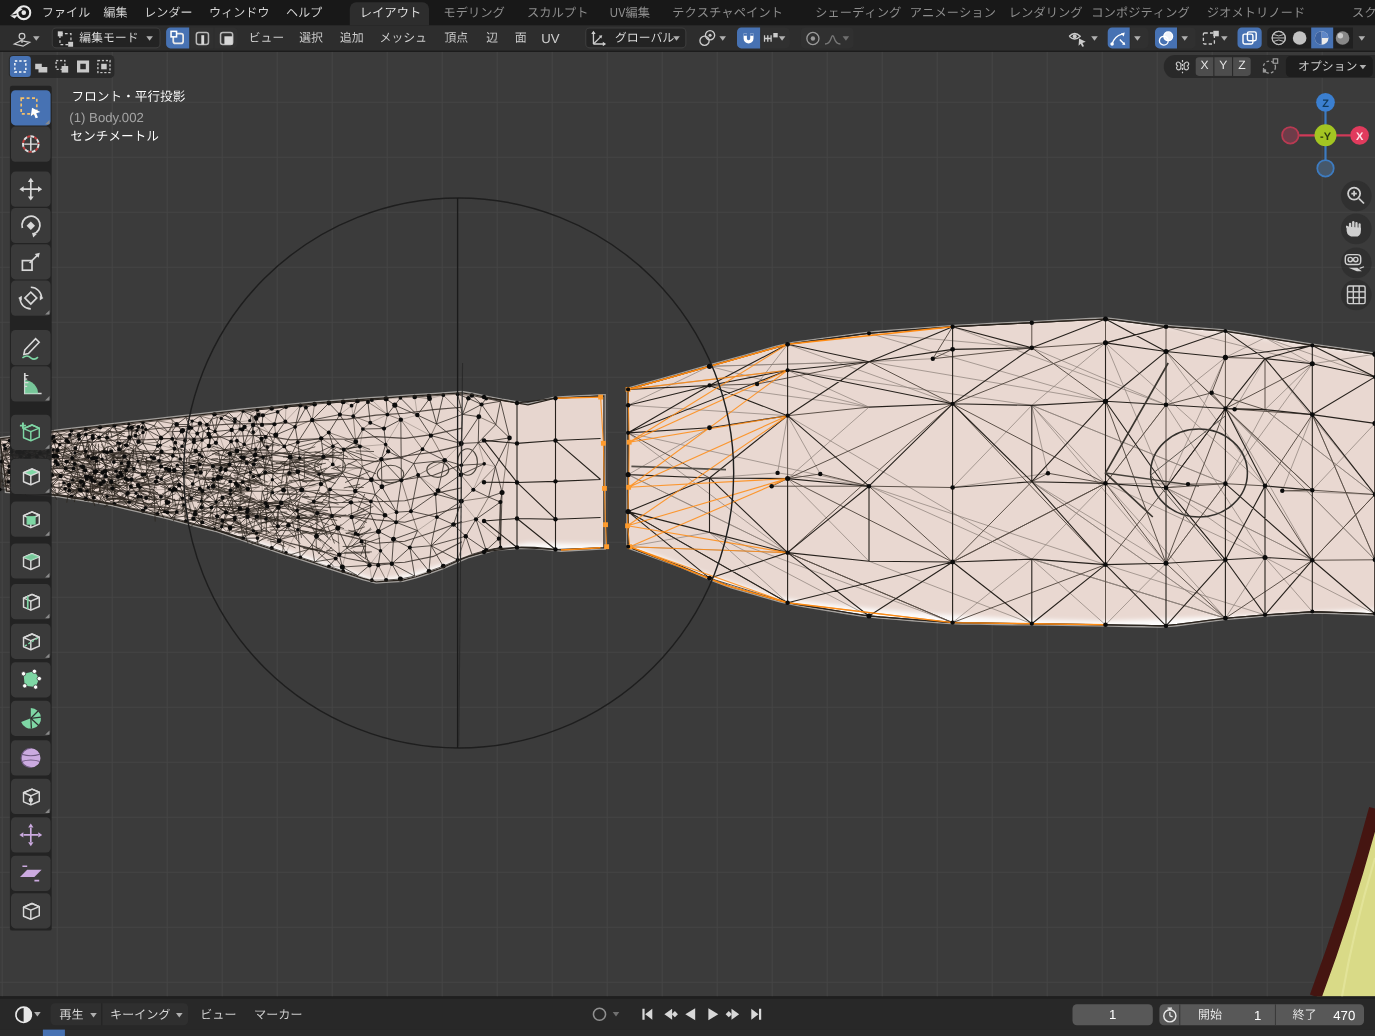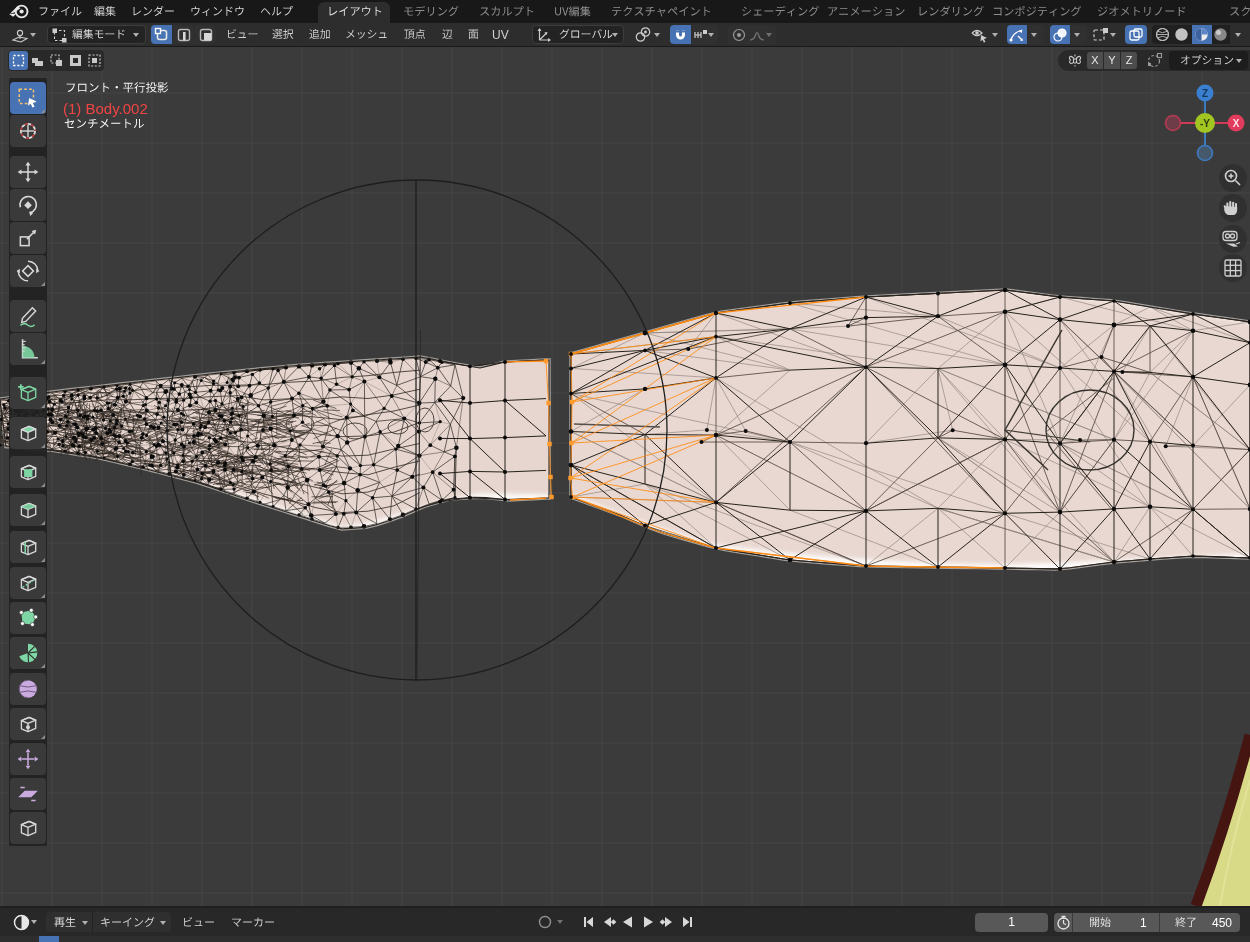--- a/index.html
+++ b/index.html
@@ -989,21 +989,21 @@
       <rect x="2" y="11" width="3" height="3" fill="#9a9a9a"></rect>
     </svg>
     <div style="position:absolute;left:1169px;top:51px;width:79px;height:19px;background:#1d1d1d;border-radius:4px;"></div>
     <svg style="position:absolute;left:1179px;top:54px;" width="56" height="18" viewBox="0 0 56 18">
       <path d="M0.9 -1.5 1.6 -0.8C3.5 -1.8 5.4 -3.6 6.3 -4.9L6.3 -1C6.3 -0.7 6.2 -0.5 5.9 -0.5C5.5 -0.5 4.9 -0.6 4.4 -0.6L4.5 0.2C5 0.3 5.6 0.3 6.2 0.3C6.8 0.3 7.2 0 7.2 -0.6C7.2 -1.9 7.1 -4.1 7.1 -5.7H8.8C9.1 -5.7 9.5 -5.7 9.7 -5.7V-6.6C9.5 -6.5 9.1 -6.5 8.8 -6.5H7.1L7.1 -7.5C7.1 -7.9 7.1 -8.2 7.1 -8.5H6.1C6.2 -8.2 6.2 -8 6.2 -7.5L6.3 -6.5H2.3C2 -6.5 1.6 -6.5 1.3 -6.6V-5.6C1.7 -5.7 2 -5.7 2.3 -5.7H5.9C5 -4.4 3.1 -2.6 0.9 -1.5Z M19.5 -7.8C19.5 -8.2 19.8 -8.5 20.2 -8.5C20.6 -8.5 20.9 -8.2 20.9 -7.8C20.9 -7.4 20.6 -7 20.2 -7C19.8 -7 19.5 -7.4 19.5 -7.8ZM19 -7.8C19 -7.6 19 -7.5 19.1 -7.4L18.7 -7.4C18.2 -7.4 13.9 -7.4 13.3 -7.4C12.9 -7.4 12.5 -7.4 12.2 -7.5V-6.5C12.5 -6.5 12.9 -6.5 13.3 -6.5C13.9 -6.5 18.2 -6.5 18.8 -6.5C18.7 -5.5 18.2 -4 17.4 -3C16.5 -1.9 15.3 -1 13.2 -0.4L13.9 0.4C15.9 -0.2 17.2 -1.2 18.2 -2.5C19 -3.6 19.5 -5.4 19.8 -6.5L19.8 -6.6C19.9 -6.6 20.1 -6.5 20.2 -6.5C20.9 -6.5 21.4 -7.1 21.4 -7.8C21.4 -8.4 20.9 -9 20.2 -9C19.5 -9 19 -8.4 19 -7.8Z M24.9 -8.3 24.4 -7.6C25 -7.2 26.2 -6.4 26.7 -6L27.2 -6.8C26.7 -7.1 25.5 -7.9 24.9 -8.3ZM23.2 -0.6 23.7 0.3C24.7 0.1 26.2 -0.4 27.3 -1C29 -2.1 30.5 -3.4 31.5 -4.9L30.9 -5.8C30.1 -4.3 28.6 -2.9 26.8 -1.8C25.8 -1.2 24.4 -0.8 23.2 -0.6ZM23.2 -5.9 22.7 -5.1C23.4 -4.8 24.6 -4 25.1 -3.7L25.6 -4.4C25.1 -4.8 23.9 -5.5 23.2 -5.9Z M34.7 -0.7V0.2C34.9 0.2 35.2 0.2 35.6 0.2H39.9L39.9 0.6H40.8C40.7 0.5 40.7 0.2 40.7 0C40.7 -0.9 40.7 -5 40.7 -5.4C40.7 -5.6 40.7 -5.8 40.7 -5.9C40.6 -5.9 40.3 -5.9 40.1 -5.9C39.2 -5.9 36.5 -5.9 35.9 -5.9C35.6 -5.9 35 -5.9 34.8 -5.9V-5.1C35 -5.1 35.6 -5.1 35.9 -5.1C36.5 -5.1 39.5 -5.1 39.9 -5.1V-3.3H36C35.6 -3.3 35.3 -3.3 35 -3.4V-2.5C35.3 -2.5 35.6 -2.5 36 -2.5H39.9V-0.6H35.6C35.2 -0.6 34.9 -0.6 34.7 -0.7Z M45.7 -7.9 45 -7.3C45.8 -6.7 47.2 -5.6 47.7 -5L48.4 -5.7C47.8 -6.3 46.4 -7.4 45.7 -7.9ZM44.7 -0.7 45.3 0.2C47.1 -0.1 48.5 -0.8 49.5 -1.5C51.2 -2.5 52.4 -4 53.2 -5.3L52.7 -6.2C52 -4.9 50.7 -3.3 49 -2.3C48 -1.6 46.6 -1 44.7 -0.7Z" transform="translate(1,10.0)" fill="#cfcfcf"></path>
     </svg>
     <span style="position:absolute;left:1236px;top:59px;width:0;height:0;border-left:3.5px solid transparent;border-right:3.5px solid transparent;border-top:4.5px solid #b0b0b0;"></span>
 <svg style="position:absolute;left:64px;top:81px;" width="105" height="19" viewBox="0 0 105 19">
       <path d="M9.9 -7.6 9.2 -8.1C9 -8 8.8 -8 8.6 -8C8.1 -8 3.5 -8 2.8 -8C2.4 -8 2 -8.1 1.7 -8.1V-7.1C2 -7.1 2.4 -7.1 2.8 -7.1C3.5 -7.1 8 -7.1 8.7 -7.1C8.5 -6 8 -4.4 7.2 -3.4C6.2 -2.2 4.9 -1.2 2.7 -0.6L3.5 0.3C5.6 -0.4 7 -1.5 8 -2.8C8.9 -4 9.5 -5.9 9.7 -7.1C9.8 -7.3 9.8 -7.5 9.9 -7.6Z M13.2 -7.9C13.2 -7.6 13.2 -7.2 13.2 -7C13.2 -6.5 13.2 -1.8 13.2 -1.3C13.2 -0.9 13.2 -0.1 13.2 0.1H14.2L14.1 -0.6H20.4L20.4 0.1H21.4C21.4 -0 21.4 -0.9 21.4 -1.3C21.4 -1.7 21.4 -6.5 21.4 -7C21.4 -7.3 21.4 -7.6 21.4 -7.9C21 -7.9 20.6 -7.9 20.4 -7.9C19.8 -7.9 14.8 -7.9 14.2 -7.9C13.9 -7.9 13.6 -7.9 13.2 -7.9ZM14.1 -1.5V-6.9H20.4V-1.5Z M25.6 -8.4 25 -7.7C25.8 -7.2 27.2 -5.9 27.8 -5.3L28.5 -6C27.9 -6.7 26.4 -7.9 25.6 -8.4ZM24.6 -0.7 25.2 0.2C27.1 -0.1 28.6 -0.8 29.8 -1.6C31.5 -2.7 32.8 -4.2 33.6 -5.7L33.1 -6.6C32.4 -5.2 31 -3.5 29.2 -2.4C28.1 -1.7 26.6 -1 24.6 -0.7Z M38.4 -1C38.4 -0.6 38.4 -0 38.3 0.3H39.4C39.4 -0 39.3 -0.7 39.3 -1L39.3 -4.8C40.6 -4.4 42.6 -3.6 43.8 -3L44.2 -3.9C43 -4.5 40.8 -5.4 39.3 -5.8V-7.7C39.3 -8.1 39.4 -8.5 39.4 -8.9H38.3C38.4 -8.5 38.4 -8 38.4 -7.7C38.4 -6.7 38.4 -1.7 38.4 -1Z M51.8 -5.6C51.1 -5.6 50.5 -5 50.5 -4.4C50.5 -3.7 51.1 -3.2 51.8 -3.2C52.4 -3.2 53 -3.7 53 -4.4C53 -5 52.4 -5.6 51.8 -5.6Z M59.5 -7.2C59.9 -6.4 60.4 -5.3 60.6 -4.6L61.4 -4.9C61.2 -5.5 60.7 -6.6 60.3 -7.5ZM66.2 -7.5C65.9 -6.7 65.4 -5.5 64.9 -4.8L65.7 -4.6C66.1 -5.2 66.7 -6.3 67.1 -7.3ZM58.1 -4V-3.1H62.8V0.9H63.7V-3.1H68.4V-4H63.7V-8H67.8V-8.9H58.7V-8H62.8V-4Z M74 -9V-8.1H79.7V-9ZM72.1 -9.7C71.5 -8.8 70.4 -7.8 69.4 -7.2C69.6 -7 69.8 -6.7 69.9 -6.5C70.9 -7.2 72.1 -8.3 72.9 -9.3ZM73.5 -5.8V-5H77.4V-0.2C77.4 -0 77.3 0 77.1 0.1C76.9 0.1 76.1 0.1 75.3 0C75.4 0.3 75.5 0.6 75.6 0.9C76.7 0.9 77.3 0.9 77.7 0.8C78.1 0.6 78.2 0.3 78.2 -0.2V-5H80V-5.8ZM72.5 -7.2C71.7 -5.9 70.5 -4.6 69.3 -3.7C69.5 -3.5 69.8 -3.2 69.9 -3C70.3 -3.3 70.8 -3.7 71.2 -4.2V1H72.1V-5.1C72.5 -5.7 73 -6.3 73.3 -6.9Z M86 -9.2V-8.1C86 -7.2 85.8 -6.3 84.7 -5.5C84.8 -5.4 85.1 -5.1 85.2 -4.9C86.5 -5.8 86.8 -7 86.8 -8V-8.4H89V-6.4C89 -5.6 89.2 -5.4 89.9 -5.4C90.1 -5.4 90.6 -5.4 90.8 -5.4C91.4 -5.4 91.6 -5.8 91.7 -7.2C91.5 -7.2 91.1 -7.4 90.9 -7.5C90.9 -6.3 90.9 -6.1 90.7 -6.1C90.6 -6.1 90.1 -6.1 90 -6.1C89.8 -6.1 89.8 -6.2 89.8 -6.4V-9.2ZM89.7 -3.9C89.3 -3 88.7 -2.3 88 -1.7C87.4 -2.3 86.8 -3 86.5 -3.9ZM85.3 -4.7V-3.9H86.3L85.7 -3.7C86.1 -2.7 86.7 -1.8 87.4 -1.1C86.4 -0.5 85.4 -0.1 84.3 0.2C84.4 0.3 84.6 0.7 84.7 0.9C85.9 0.6 87 0.1 88 -0.6C88.9 0.1 89.9 0.6 91.1 0.9C91.3 0.7 91.5 0.3 91.7 0.1C90.6 -0.1 89.6 -0.5 88.7 -1.1C89.7 -2 90.4 -3.1 90.8 -4.5L90.3 -4.7L90.1 -4.7ZM82.7 -9.7V-7.4H81V-6.6H82.7V-4C82 -3.8 81.4 -3.6 80.9 -3.5L81.2 -2.6L82.7 -3.1V-0.1C82.7 0.1 82.6 0.1 82.5 0.1C82.3 0.1 81.8 0.1 81.3 0.1C81.4 0.3 81.6 0.7 81.6 0.9C82.4 0.9 82.8 0.9 83.1 0.8C83.4 0.6 83.5 0.4 83.5 -0.1V-3.4L84.8 -3.9L84.7 -4.6L83.5 -4.3V-6.6H84.8V-7.4H83.5V-9.7Z M94.2 -3.5H97.5V-2.4H94.2ZM94.1 -7.4H97.6V-6.7H94.1ZM94.1 -8.7H97.6V-8H94.1ZM93.8 -1.5C93.5 -0.9 93 -0.3 92.5 0.1C92.7 0.3 93 0.5 93.1 0.6C93.6 0.1 94.2 -0.6 94.5 -1.3ZM101.7 -9.5C101.1 -8.6 99.9 -7.6 98.9 -7.1C99.1 -6.9 99.4 -6.7 99.5 -6.5C100.6 -7.1 101.8 -8.1 102.6 -9.1ZM102.1 -6.3C101.3 -5.3 100 -4.4 99 -3.8C99.2 -3.6 99.4 -3.4 99.6 -3.2C100.7 -3.8 102 -4.9 102.8 -5.9ZM93.3 -9.2V-6.2H95.4V-5.5H92.5V-4.8H99.1V-5.5H96.2V-6.2H98.4V-9.2ZM93.4 -4.1V-1.8H95.4V0.1C95.4 0.2 95.4 0.2 95.2 0.2C95.1 0.3 94.7 0.2 94.2 0.2C94.3 0.4 94.4 0.7 94.5 0.9C95.1 0.9 95.5 0.9 95.8 0.8C96.1 0.7 96.2 0.5 96.2 0.1V-1.8H98.3V-4.1ZM102.3 -3C101.6 -1.8 100.3 -0.6 98.8 0.1C98.6 -0.4 98 -1 97.6 -1.5L96.9 -1.2C97.4 -0.7 97.9 0 98.2 0.4L98.5 0.2C98.7 0.4 99 0.7 99.1 0.9C100.8 0.1 102.3 -1.2 103.2 -2.7Z" transform="translate(1,10.7)" fill="#ffffff"></path>
     </svg>
-    <span style="position:absolute;left:63px;top:100px;font-size:15px;color:#ef4444;">(1) Body.002</span>
+    <span style="position:absolute;left:63px;top:100px;font-size:12px;color:#a3a3a3;">(1) Body.002</span>
     <svg style="position:absolute;left:63px;top:117px;" width="82" height="19" viewBox="0 0 82 19">
       <path d="M10.2 -6.6 9.5 -7.1C9.4 -7.1 9.2 -7 8.9 -6.9C8.4 -6.8 6.4 -6.4 4.5 -6V-7.8C4.5 -8.2 4.5 -8.6 4.5 -8.9H3.4C3.5 -8.6 3.5 -8.2 3.5 -7.8V-5.9C2.3 -5.6 1.2 -5.4 0.7 -5.4L0.9 -4.4L3.5 -5V-1.5C3.5 -0.3 3.9 0.2 6 0.2C7.5 0.2 8.6 0.1 9.7 -0L9.7 -1C8.6 -0.8 7.5 -0.7 6.1 -0.7C4.7 -0.7 4.5 -0.9 4.5 -1.7V-5.2L8.8 -6C8.5 -5.3 7.6 -4.1 6.8 -3.3L7.6 -2.8C8.5 -3.8 9.4 -5.2 9.9 -6.2C10 -6.3 10.1 -6.5 10.2 -6.6Z M14.1 -8.4 13.5 -7.7C14.3 -7.2 15.7 -5.9 16.3 -5.3L17 -6C16.4 -6.7 14.9 -7.9 14.1 -8.4ZM13.1 -0.7 13.7 0.2C15.6 -0.1 17.1 -0.8 18.3 -1.6C20 -2.7 21.3 -4.2 22.1 -5.7L21.6 -6.6C20.9 -5.2 19.5 -3.5 17.7 -2.4C16.6 -1.7 15.1 -1 13.1 -0.7Z M24 -5.3V-4.3C24.3 -4.3 24.7 -4.3 25 -4.3H28.5C28.3 -2.3 27.4 -1 25.6 -0.2L26.5 0.5C28.4 -0.7 29.3 -2.2 29.4 -4.3H32.6C32.9 -4.3 33.2 -4.3 33.5 -4.3V-5.3C33.3 -5.2 32.8 -5.2 32.6 -5.2H29.4V-7.4C30.2 -7.5 31.1 -7.7 31.7 -7.9C31.9 -7.9 32.1 -8 32.3 -8L31.7 -8.8C31.2 -8.6 29.8 -8.3 28.8 -8.2C27.5 -8 25.8 -8 24.9 -8L25.1 -7.1C26 -7.2 27.3 -7.2 28.5 -7.3V-5.2H25C24.7 -5.2 24.3 -5.2 24 -5.3Z M37.7 -7 37.1 -6.3C38.2 -5.6 39.5 -4.7 40.4 -4C39.2 -2.6 37.8 -1.3 35.8 -0.4L36.6 0.3C38.6 -0.7 40 -2.1 41.1 -3.4C42.1 -2.5 43 -1.7 43.8 -0.7L44.6 -1.5C43.7 -2.4 42.7 -3.3 41.7 -4.1C42.5 -5.3 43.1 -6.5 43.4 -7.5C43.5 -7.8 43.7 -8.2 43.8 -8.4L42.8 -8.7C42.7 -8.5 42.6 -8.1 42.5 -7.9C42.2 -6.9 41.7 -5.8 41 -4.7C40.1 -5.5 38.7 -6.4 37.7 -7Z M47.2 -5V-3.9C47.5 -3.9 48.1 -3.9 48.8 -3.9C49.6 -3.9 54.2 -3.9 55.1 -3.9C55.6 -3.9 56.1 -3.9 56.3 -3.9V-5C56.1 -5 55.6 -4.9 55.1 -4.9C54.2 -4.9 49.6 -4.9 48.8 -4.9C48.1 -4.9 47.5 -5 47.2 -5Z M61.4 -1C61.4 -0.6 61.4 -0 61.3 0.3H62.4C62.4 -0 62.3 -0.7 62.3 -1L62.3 -4.8C63.6 -4.4 65.6 -3.6 66.8 -3L67.2 -3.9C66 -4.5 63.8 -5.4 62.3 -5.8V-7.7C62.3 -8.1 62.4 -8.5 62.4 -8.9H61.3C61.4 -8.5 61.4 -8 61.4 -7.7C61.4 -6.7 61.4 -1.7 61.4 -1Z M75 -0.2 75.6 0.3C75.7 0.2 75.8 0.1 76 0C77.4 -0.7 79 -1.8 79.9 -3.2L79.4 -4C78.5 -2.7 77.1 -1.6 76 -1.1C76 -1.5 76 -7 76 -7.8C76 -8.2 76.1 -8.5 76.1 -8.6H75C75 -8.5 75.1 -8.2 75.1 -7.8C75.1 -7 75.1 -1.4 75.1 -0.9C75.1 -0.7 75.1 -0.4 75 -0.2ZM69.8 -0.3 70.6 0.3C71.6 -0.5 72.3 -1.6 72.7 -2.9C73 -4 73 -6.5 73 -7.8C73 -8.1 73.1 -8.5 73.1 -8.6H72C72.1 -8.3 72.1 -8.1 72.1 -7.8C72.1 -6.5 72.1 -4.2 71.8 -3.1C71.4 -2 70.7 -1 69.8 -0.3Z" transform="translate(1,10.7)" fill="#ffffff"></path>
     </svg>
 <div style="position:absolute;left:0;top:0;width:1250px;height:23px;background:#181818;">
       <svg width="22" height="15" viewBox="0 0 21 14" style="position:absolute;left:8px;top:4px;">
 <circle cx="13" cy="7" r="5.6" fill="none" stroke="#e8e8e8" stroke-width="1.8"></circle>
 <circle cx="13" cy="7" r="2" fill="#e8e8e8"></circle>
 <path d="M2,9 L9,2 L12,4 L6,8 Z" fill="#e8e8e8"></path>
         <path d="M1,9.5 L8,9 L5,12 Z" fill="#e8e8e8"></path>
       </svg>
@@ -1270,14 +1270,14 @@
         <path d="M7.5,8.5 L7.5,5 M7.5,8.5 L10,9.5" stroke="#e8e8e8" stroke-width="1.2"></path>
         <path d="M5.5,1.5 h4 M7.5,1.5 v2" stroke="#e8e8e8" stroke-width="1.3"></path>
       </svg>
       <svg style="position:absolute;left:1088px;top:10px;" width="24" height="18" viewBox="0 0 24 18">
         <path d="M6.2 -3.7V-2.5H4.7V-3.7ZM2.6 -2.5V-1.8H3.9C3.9 -1.1 3.6 -0.2 2.6 0.3C2.8 0.5 3.1 0.7 3.2 0.8C4.2 0.1 4.6 -1 4.7 -1.8H6.2V0.7H7V-1.8H8.5V-2.5H7V-3.7H8.2V-4.4H2.8V-3.7H4V-2.5ZM4.2 -6.7V-5.7H1.8V-6.7ZM4.2 -7.2H1.8V-8.1H4.2ZM9.3 -6.7V-5.7H6.8V-6.7ZM9.3 -7.2H6.8V-8.1H9.3ZM9.7 -8.8H6V-5H9.3V-0.2C9.3 -0 9.2 0 9 0C8.9 0 8.3 0 7.7 0C7.8 0.3 7.9 0.6 7.9 0.9C8.8 0.9 9.3 0.8 9.6 0.7C10 0.6 10.1 0.3 10.1 -0.2V-8.8ZM1 -8.8V0.9H1.8V-5.1H5V-8.8Z M16.4 -3.6V0.9H17.2V0.4H20.3V0.8H21.1V-3.6ZM17.2 -0.4V-2.8H20.3V-0.4ZM17.8 -9.3C17.5 -8.1 17 -6.5 16.5 -5.5L15.6 -5.4L15.7 -4.6L20.7 -5C20.8 -4.7 20.9 -4.4 21 -4.2L21.7 -4.6C21.4 -5.4 20.7 -6.6 19.9 -7.5L19.3 -7.2C19.6 -6.7 20 -6.2 20.3 -5.7L17.3 -5.5C17.8 -6.5 18.3 -7.9 18.7 -9.1ZM13.2 -9.3C13 -8.6 12.9 -7.8 12.7 -7H11.5V-6.2H12.5C12.2 -4.8 11.9 -3.5 11.6 -2.5L12.3 -2.2L12.4 -2.6C12.8 -2.4 13.2 -2.1 13.6 -1.8C13 -0.9 12.4 -0.2 11.5 0.2C11.7 0.4 11.9 0.7 12.1 0.9C12.9 0.4 13.6 -0.3 14.2 -1.3C14.7 -0.9 15.1 -0.5 15.3 -0.2L15.8 -0.9C15.5 -1.2 15.1 -1.6 14.6 -2.1C15.1 -3.3 15.4 -4.9 15.6 -6.9L15.1 -7L14.9 -7H13.5C13.6 -7.7 13.8 -8.5 13.9 -9.2ZM13.3 -6.2H14.7C14.6 -4.8 14.3 -3.5 13.9 -2.6C13.5 -2.8 13 -3.1 12.6 -3.4C12.8 -4.2 13.1 -5.2 13.3 -6.2Z" transform="translate(1,10.2)" fill="#e5e5e5"></path>
       </svg>
       <span style="position:absolute;left:1140px;top:10px;font-size:12px;color:#fff;">1</span>
       <svg style="position:absolute;left:1174px;top:10px;" width="24" height="18" viewBox="0 0 24 18">
         <path d="M6.2 -2.9C7 -2.6 7.9 -2 8.4 -1.6L8.9 -2.2C8.4 -2.6 7.5 -3.1 6.7 -3.4ZM5 -0.8C6.5 -0.4 8.3 0.4 9.3 0.9L9.8 0.3C8.8 -0.3 7 -1 5.5 -1.4ZM3.3 -2.8C3.6 -2.2 3.8 -1.4 4 -0.8L4.6 -1C4.5 -1.6 4.2 -2.4 3.9 -3ZM1 -2.9C0.9 -2 0.6 -1 0.3 -0.3C0.5 -0.3 0.8 -0.1 0.9 -0C1.3 -0.7 1.6 -1.8 1.7 -2.8ZM6.3 -7.4H8.8C8.4 -6.7 8 -6.1 7.5 -5.6C7 -6.1 6.5 -6.7 6.2 -7.3ZM0.4 -4.3 0.5 -3.6 2.2 -3.7V0.9H2.9V-3.7L3.8 -3.8C3.9 -3.6 3.9 -3.4 4 -3.2L4.5 -3.4C4.6 -3.3 4.8 -3.1 4.9 -2.9C5.8 -3.3 6.7 -3.9 7.5 -4.6C8.3 -3.8 9.2 -3.2 10.2 -2.8C10.3 -3 10.5 -3.3 10.7 -3.5C9.8 -3.8 8.8 -4.4 8 -5.1C8.8 -5.9 9.4 -6.8 9.8 -7.8L9.3 -8.1L9.2 -8.1H6.7C6.9 -8.4 7.1 -8.8 7.2 -9.1L6.4 -9.2C6 -8.2 5.2 -7 4 -6C4.2 -5.9 4.5 -5.7 4.6 -5.5C5 -5.9 5.4 -6.3 5.8 -6.7C6.1 -6.1 6.5 -5.6 6.9 -5.1C6.2 -4.5 5.4 -4 4.5 -3.7C4.4 -4.2 4 -5 3.6 -5.7L3 -5.4C3.2 -5.1 3.4 -4.8 3.5 -4.4L1.9 -4.4C2.6 -5.3 3.5 -6.6 4.1 -7.7L3.4 -8C3.1 -7.4 2.7 -6.7 2.3 -6C2.1 -6.2 1.9 -6.5 1.6 -6.7C2 -7.3 2.5 -8.2 2.9 -8.9L2.1 -9.2C1.9 -8.6 1.5 -7.8 1.2 -7.2L0.8 -7.5L0.4 -6.9C0.9 -6.5 1.5 -5.8 1.8 -5.4C1.6 -5 1.3 -4.6 1.1 -4.3Z M12.1 -8.4V-7.6H19.2C18.5 -6.8 17.5 -6 16.6 -5.5H16.1V-0.2C16.1 0 16 0.1 15.8 0.1C15.5 0.1 14.7 0.1 13.8 0.1C13.9 0.3 14 0.6 14.1 0.9C15.2 0.9 15.9 0.9 16.4 0.7C16.8 0.6 17 0.4 17 -0.2V-4.8C18.3 -5.5 19.8 -6.8 20.8 -8L20.1 -8.4L19.9 -8.4Z" transform="translate(1,10.2)" fill="#e5e5e5"></path>
       </svg>
-      <span style="position:absolute;left:1212px;top:10px;font-size:12px;color:#fff;">450</span>
+      <span style="position:absolute;left:1212px;top:10px;font-size:12px;color:#fff;">470</span>
     </div>
 </div>
 </body></html>

